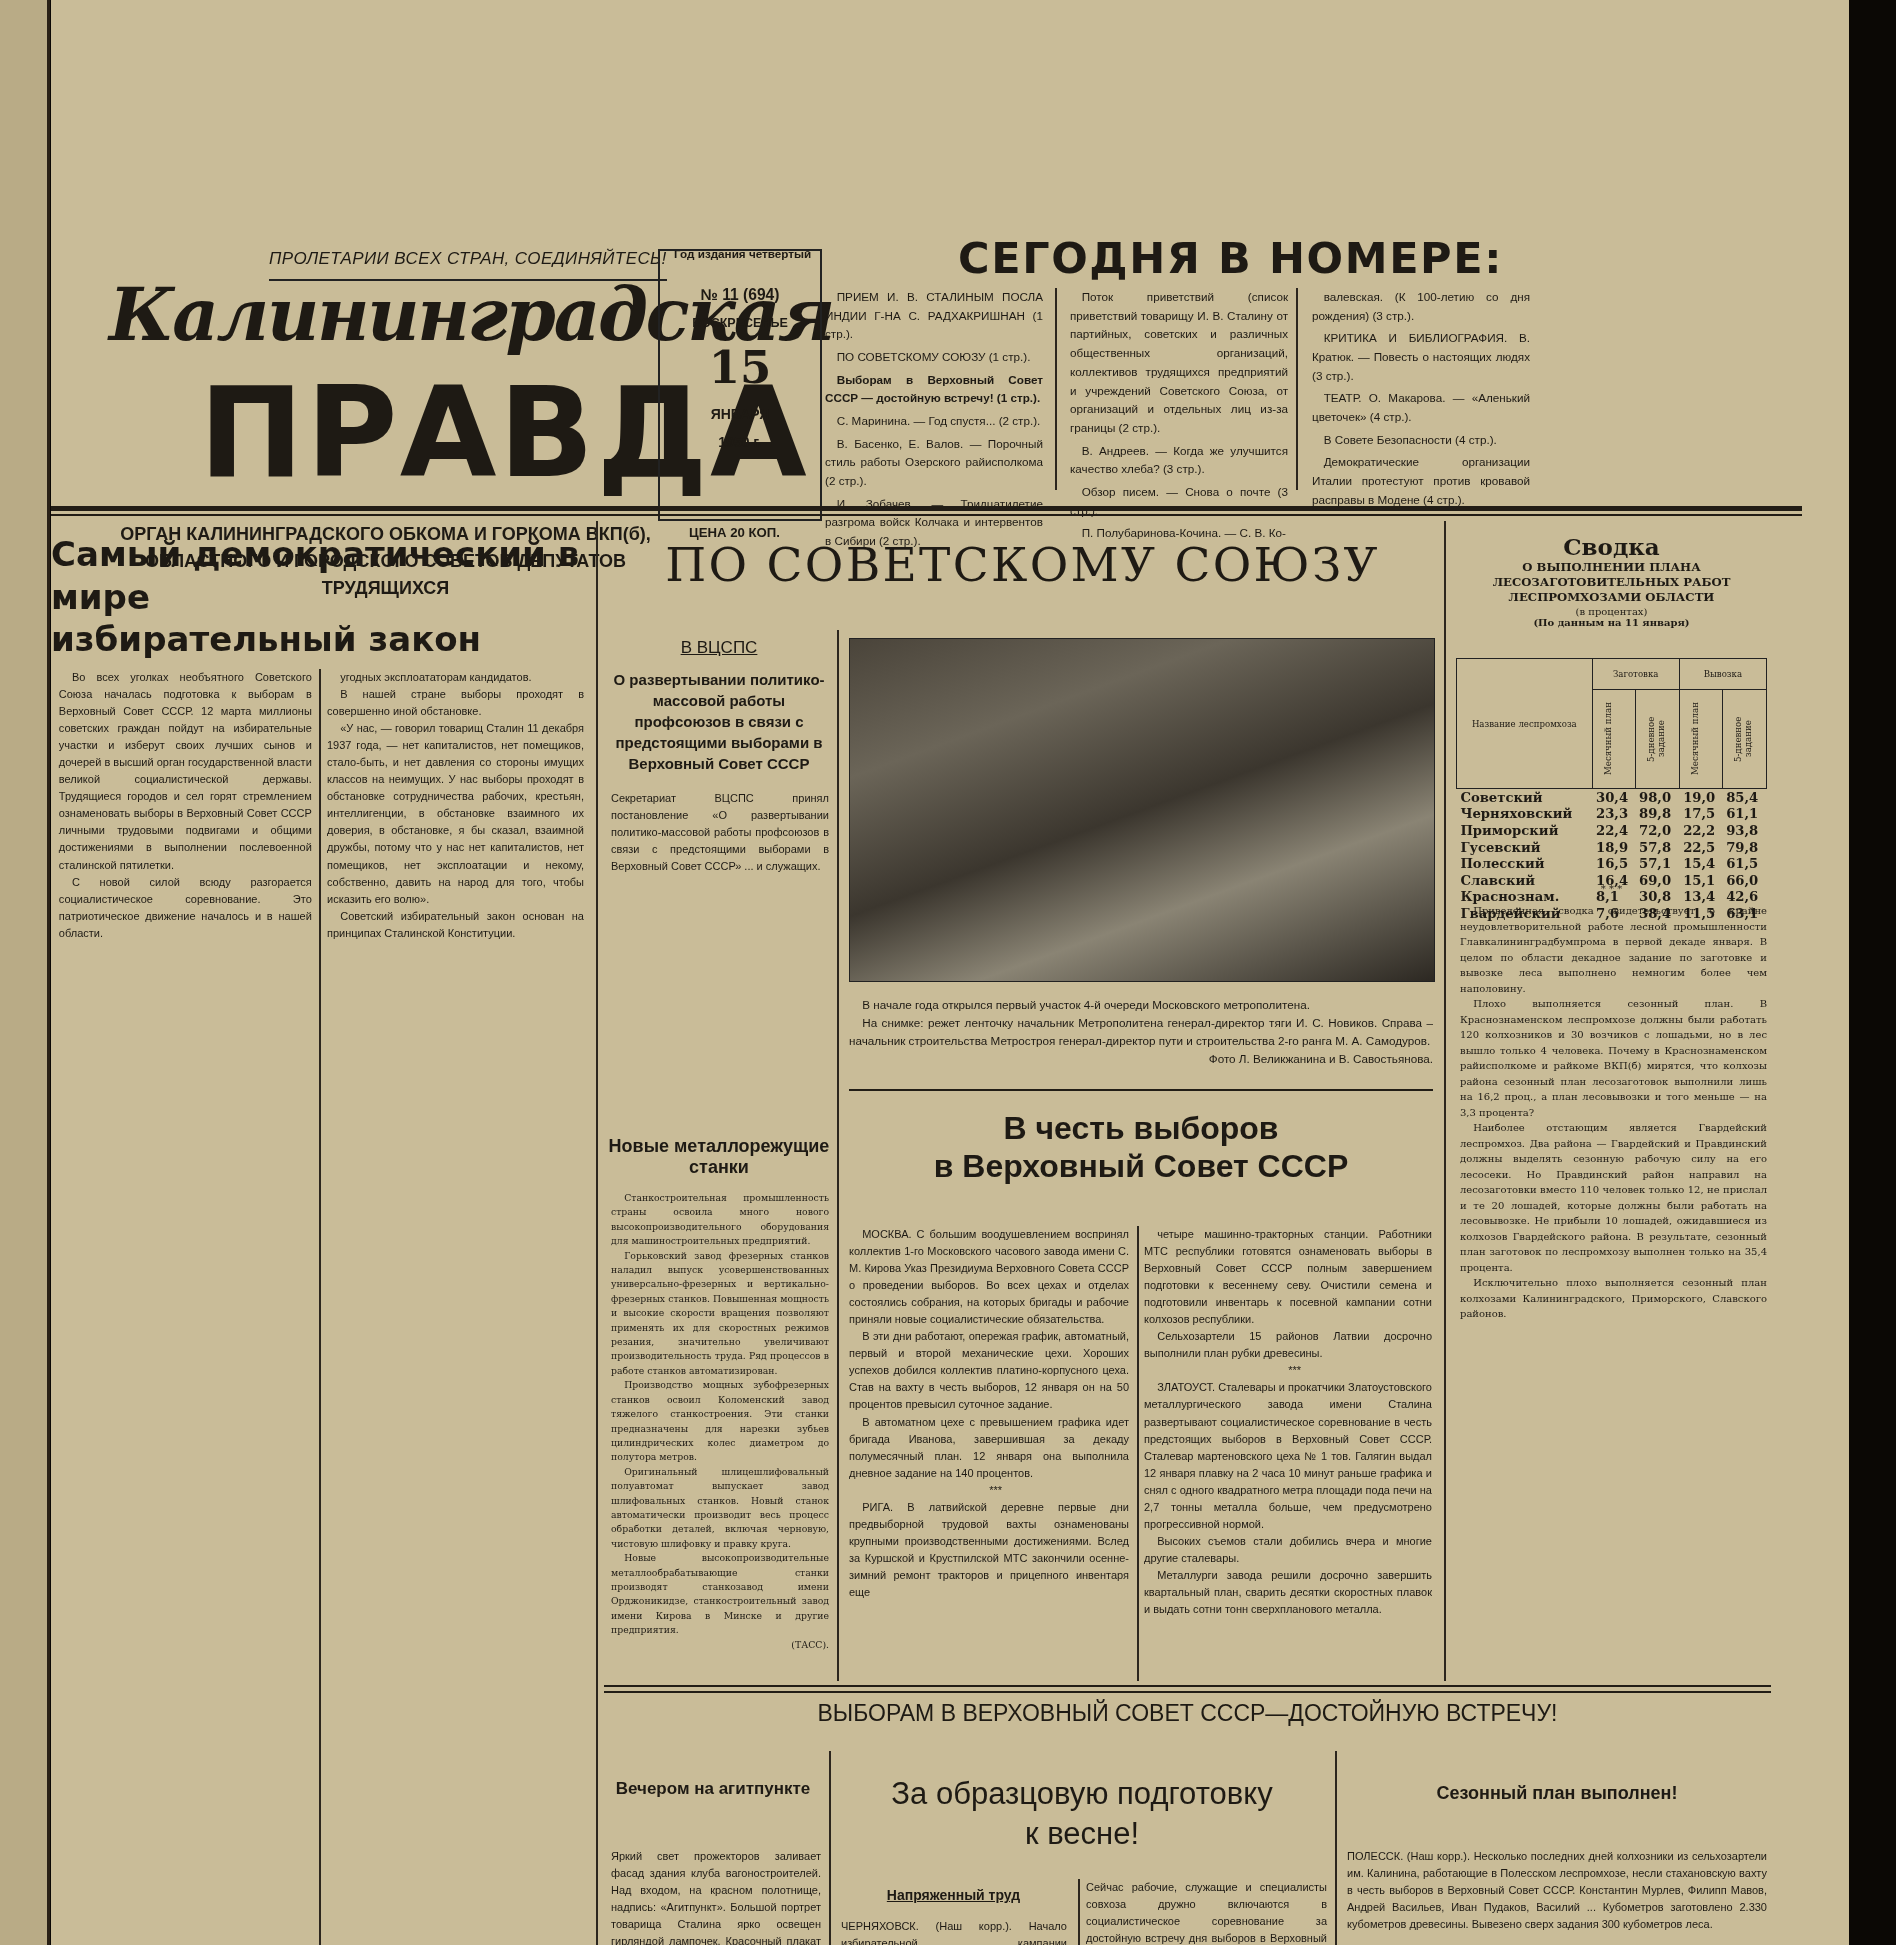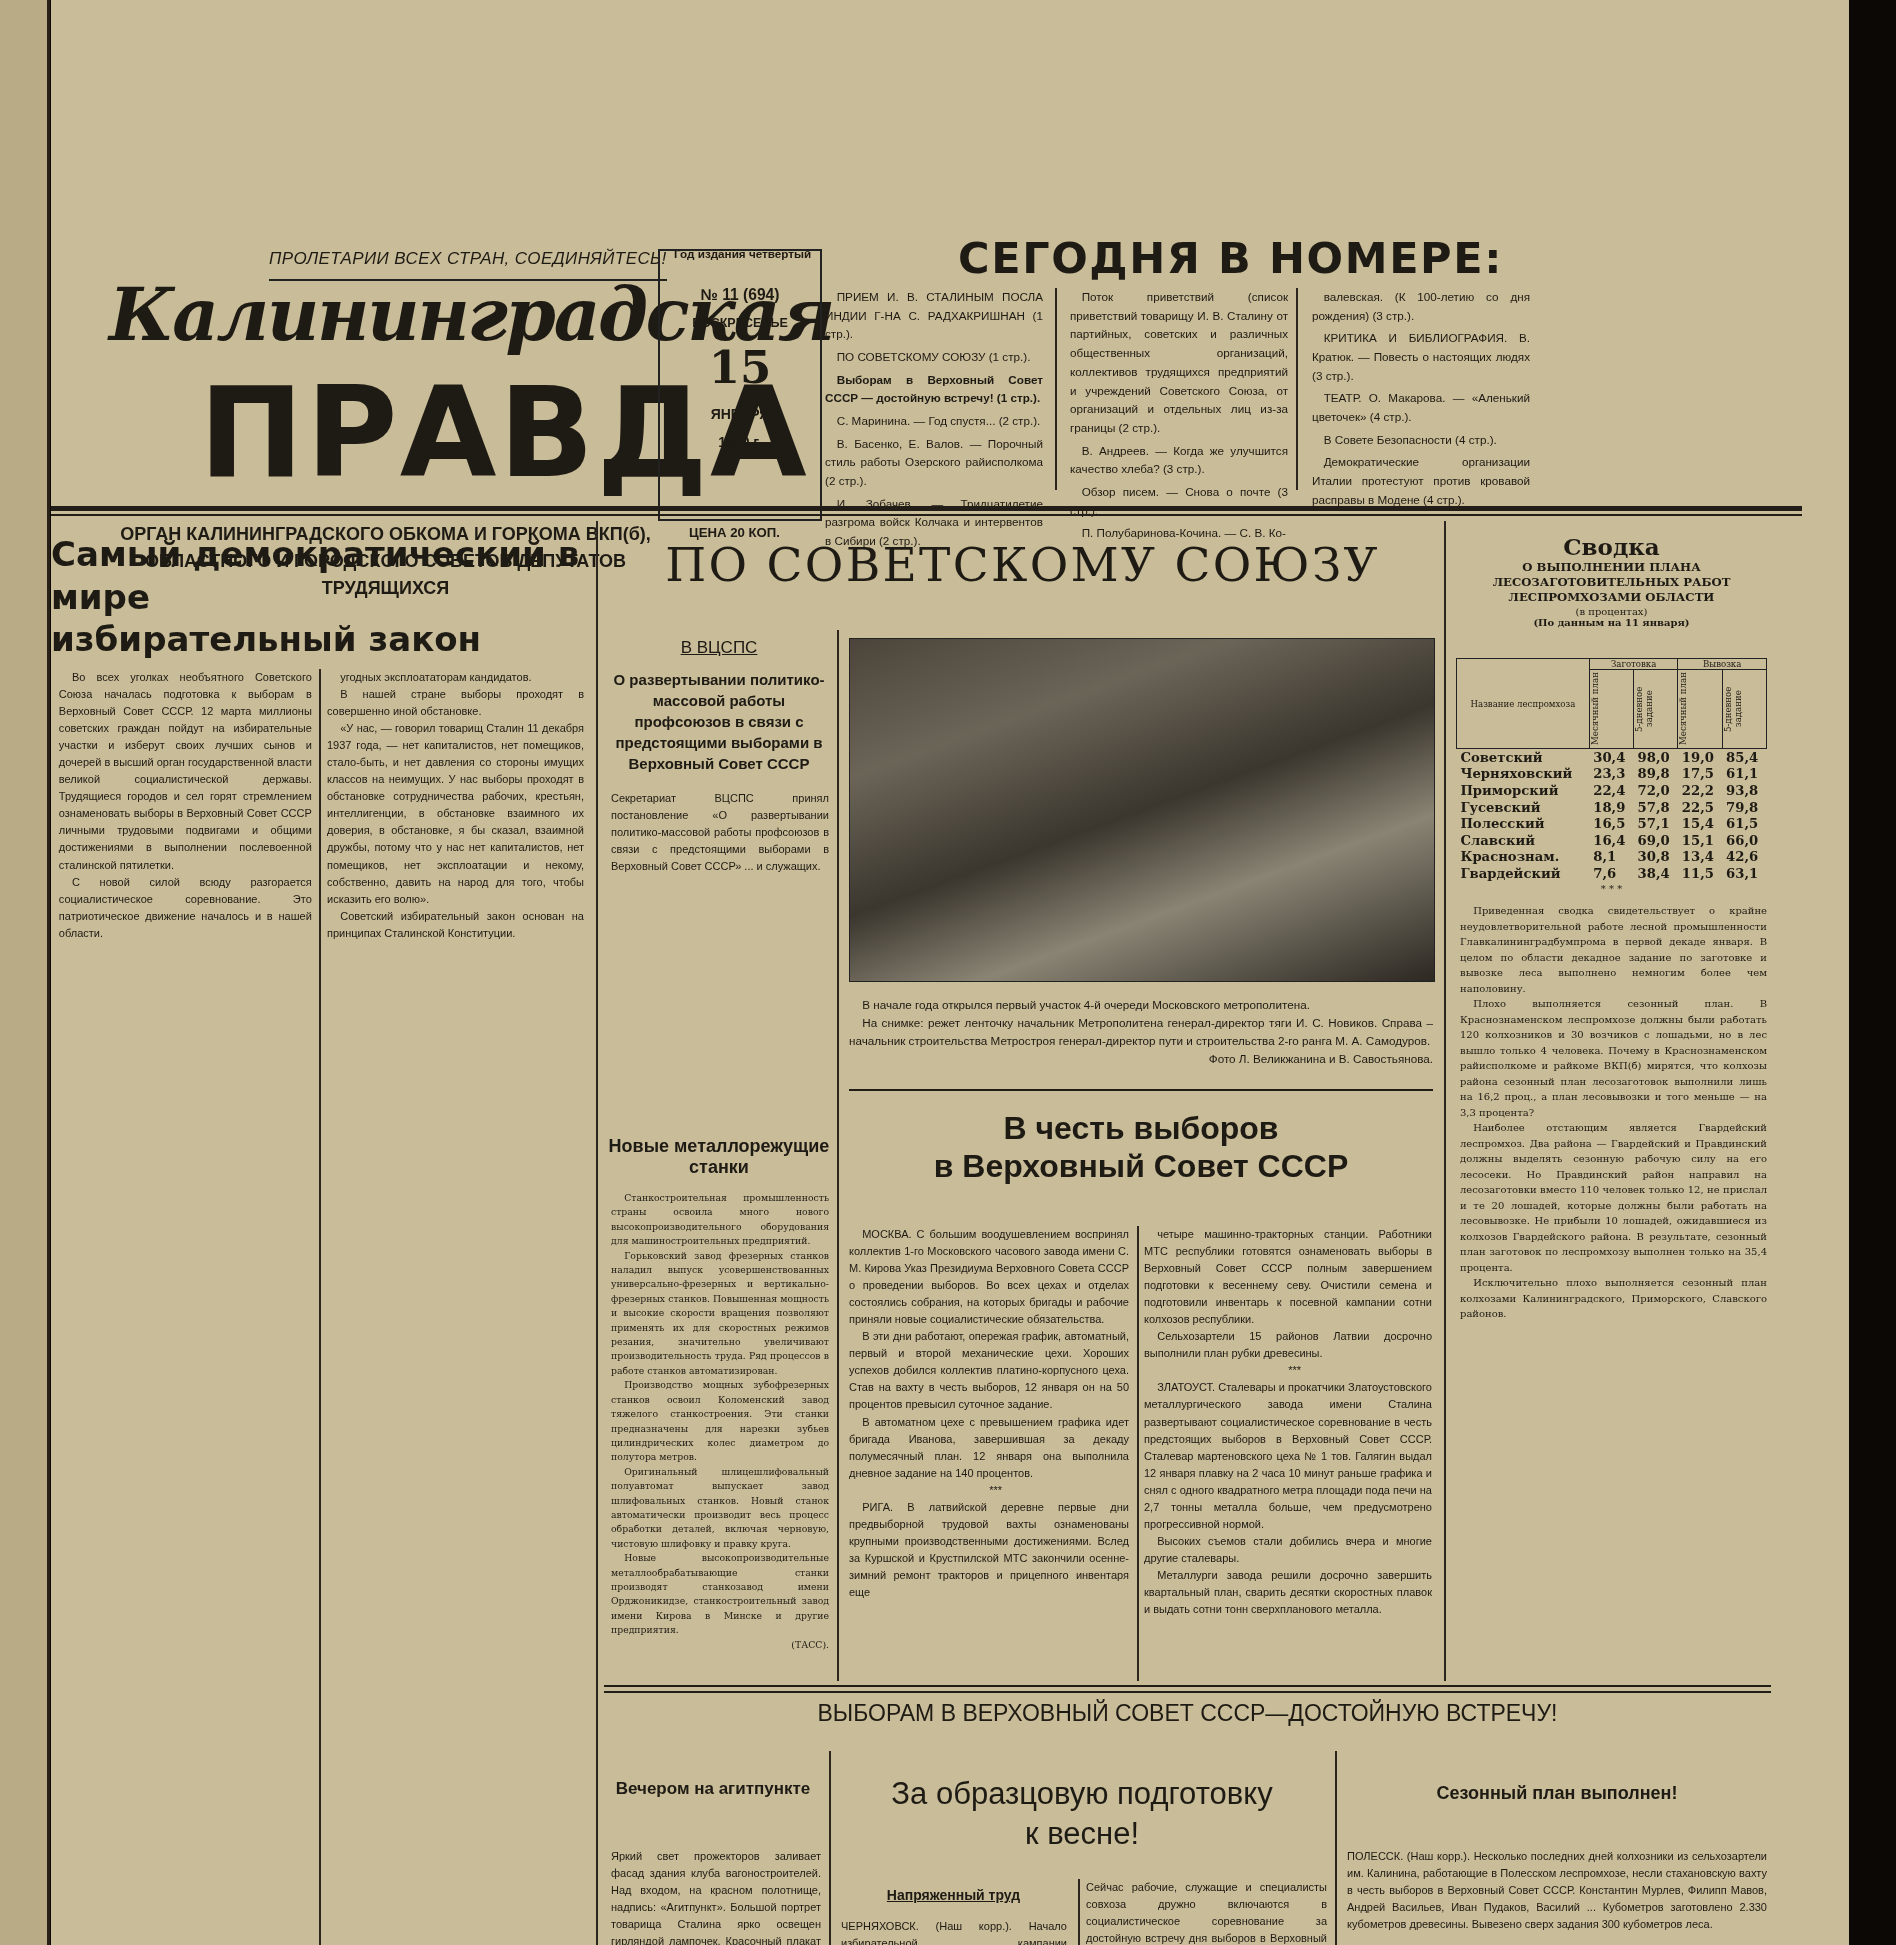--- a/index.html
+++ b/index.html
@@ -20,21 +20,21 @@
   .price{left:638px;top:525px;font-size:13.2px;font-weight:bold;}
   .today-title{left:907px;top:233px;font-size:43px;font-weight:bold;font-family:"DejaVu Sans",sans-serif;letter-spacing:1.6px;}
   .toc-col{position:absolute;top:288px;width:218px;font-size:11.7px;line-height:1.6;text-align:justify;}
   .toc-col p{margin:0 0 3.9px 0;text-indent:11.7px;}
   .h-big{font-family:"DejaVu Sans",sans-serif;font-weight:bold;}
   .body-text{font-size:11px;line-height:1.55;text-align:justify;}
   .body-text p{margin:0;text-indent:13.2px;}
   .photo{background:linear-gradient(160deg,#4a443a 0%,#6b6558 25%,#3b362e 50%,#8a8474 70%,#2c2822 100%);border:1.2px solid #222;}
   table.svodka{border-collapse:collapse;font-size:13.2px;font-weight:bold;}
   table.svodka td{padding:0.8px 3.9px;}
-  table.svodka th{font-size:8.6px;font-weight:normal;border:0.8px solid #222;padding:0;}
+  table.svodka th{font-size:8.6px;font-weight:normal;border:0.8px solid #222;padding:10px;}
   .vert{writing-mode:vertical-rl;transform:rotate(180deg);font-size:8.6px;height:78px;}
   .center{text-align:center;}
 </style>
 </head>
 <body>
 
 <div class="prev-page"></div>
 
 <div class="paper">
 

